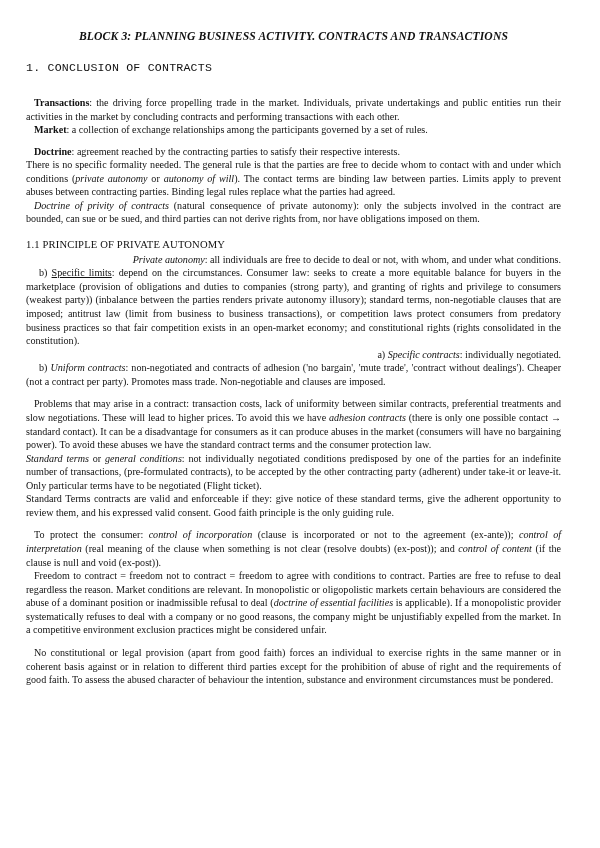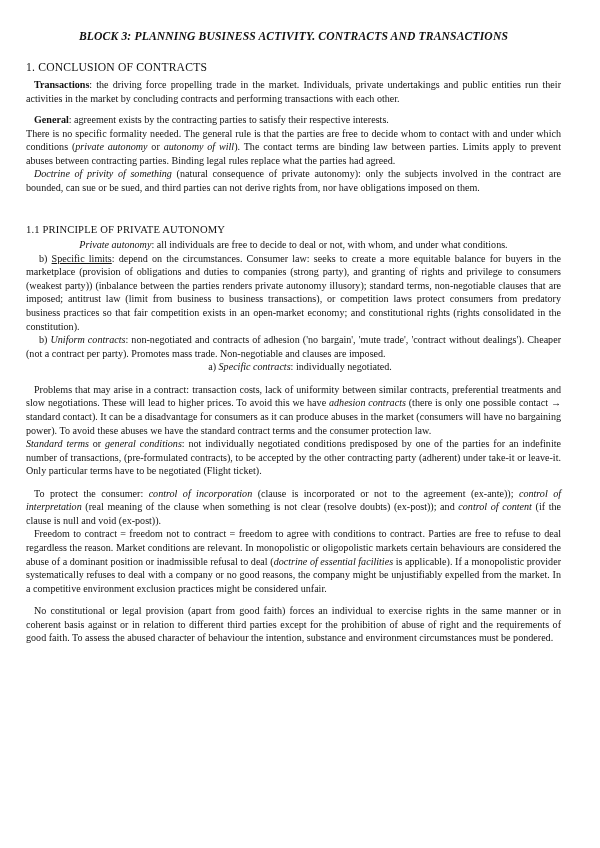--- a/index.html
+++ b/index.html
@@ -28,91 +28,94 @@
     font-style: italic;
     font-size: 11.6px;
     letter-spacing: 0.15px;
     margin: 0 0 16px 0;
     line-height: 1.2;
     white-space: nowrap;
   }
   h2.section {
     font-size: 11.6px;
     font-weight: normal;
-    margin: 0 0 3px 0;
+    margin: 0 0 21px 0;
     line-height: 1.3;
     letter-spacing: 0.2px;
+    font-family: Liberation Mono, monospace;
   }
   h3.subsection {
     font-size: 10.6px;
     font-weight: normal;
-    margin: 29px 0 1px 0;
+    margin: 12px 0 1px 0;
     line-height: 1.3;
     letter-spacing: 0.15px;
   }
   p {
     font-size: 10.1px;
     line-height: 1.345;
     margin: 0;
     text-align: justify;
     text-justify: inter-word;
   }
   p.ind {
     text-indent: 8px;
   }
   p.ind-lg {
     text-indent: 13px;
   }
   p.blk {
     margin-top: 9px;
   }
   p.tight {
-    text-align: center;
+    text-align: right;
   }
   .b { font-weight: bold; }
   .i { font-style: italic; }
   .u { text-decoration: underline; }
   .gap-sm { height: 8px; }
 </style>
 </head>
 <body>
 
 <div class="page">
 
   <div class="doc-title">BLOCK 3: PLANNING BUSINESS ACTIVITY. CONTRACTS AND TRANSACTIONS</div>
 
   <h2 class="section">1. CONCLUSION OF CONTRACTS</h2>
 
   <p class="ind"><span class="b">Transactions</span><span>: the driving force propelling trade in the market. Individuals, private undertakings and public entities run their activities in the market by concluding contracts and performing transactions with each other.</span></p>
 
+  <p class="ind"><span class="b">Market</span><span>: a collection of exchange relationships among the participants governed by a set of rules.</span></p>
 
   <div class="gap-sm"></div>
 
-  <p class="ind"><span class="b">General</span><span>: agreement exists by the contracting parties to satisfy their respective interests.</span></p>
+  <p class="ind"><span class="b">Doctrine</span><span>: agreement reached by the contracting parties to satisfy their respective interests.</span></p>
 
   <p><span>There is no specific formality needed. The general rule is that the parties are free to decide whom to contact with and under which conditions (</span><span class="i">private autonomy</span><span> or </span><span class="i">autonomy of will</span><span>). The contact terms are binding law between parties. Limits apply to prevent abuses between contracting parties. Binding legal rules replace what the parties had agreed.</span></p>
 
-  <p class="ind"><span class="i">Doctrine of privity of something</span><span> (natural consequence of private autonomy): only the subjects involved in the contract are bounded, can sue or be sued, and third parties can not derive rights from, nor have obligations imposed on them.</span></p>
+  <p class="ind"><span class="i">Doctrine of privity of contracts</span><span> (natural consequence of private autonomy): only the subjects involved in the contract are bounded, can sue or be sued, and third parties can not derive rights from, nor have obligations imposed on them.</span></p>
 
   <h3 class="subsection">1.1 PRINCIPLE OF PRIVATE AUTONOMY</h3>
 
   <p class="tight"><span class="i">Private autonomy</span><span>: all individuals are free to decide to deal or not, with whom, and under what conditions.</span></p>
 
 
   <p class="ind-lg"><span>b) </span><span class="u">Specific limits</span><span>: depend on the circumstances. Consumer law: seeks to create a more equitable balance for buyers in the marketplace (provision of obligations and duties to companies (strong party), and granting of rights and privilege to consumers (weakest party)) (inbalance between the parties renders private autonomy illusory); standard terms, non-negotiable clauses that are imposed; antitrust law (limit from business to business transactions), or competition laws protect consumers from predatory business practices so that fair competition exists in an open-market economy; and constitutional rights (rights consolidated in the constitution).</span></p>
 
 
+  <p class="ind-lg tight"><span>a) </span><span class="i">Specific contracts</span><span>: individually negotiated.</span></p>
+
   <p class="ind-lg"><span>b) </span><span class="i">Uniform contracts</span><span>: non-negotiated and contracts of adhesion ('no bargain', 'mute trade', 'contract without dealings'). Cheaper (not a contract per party). Promotes mass trade. Non-negotiable and clauses are imposed.</span></p>
-
-  <p class="ind-lg tight"><span>a) </span><span class="i">Specific contracts</span><span>: individually negotiated.</span></p>
 
   <p class="ind blk"><span>Problems that may arise in a contract: transaction costs, lack of uniformity between similar contracts, preferential treatments and slow negotiations. These will lead to higher prices. To avoid this we have </span><span class="i">adhesion contracts</span><span> (there is only one possible contact → standard contact). It can be a disadvantage for consumers as it can produce abuses in the market (consumers will have no bargaining power). To avoid these abuses we have the standard contract terms and the consumer protection law.</span></p>
 
   <p><span class="i">Standard terms</span><span> or </span><span class="i">general conditions</span><span>: not individually negotiated conditions predisposed by one of the parties for an indefinite number of transactions, (pre-formulated contracts), to be accepted by the other contracting party (adherent) under take-it or leave-it. Only particular terms have to be negotiated (Flight ticket).</span></p>
 
+  <p>Standard Terms contracts are valid and enforceable if they: give notice of these standard terms, give the adherent opportunity to review them, and his expressed valid consent. Good faith principle is the only guiding rule.</p>
 
   <p class="ind blk"><span>To protect the consumer: </span><span class="i">control of incorporation</span><span> (clause is incorporated or not to the agreement (ex-ante)); </span><span class="i">control of interpretation</span><span> (real meaning of the clause when something is not clear (resolve doubts) (ex-post)); and </span><span class="i">control of content</span><span> (if the clause is null and void (ex-post)).</span></p>
 
 
   <p class="ind"><span>Freedom to contract = freedom not to contract = freedom to agree with conditions to contract. Parties are free to refuse to deal regardless the reason. Market conditions are relevant. In monopolistic or oligopolistic markets certain behaviours are considered the abuse of a dominant position or inadmissible refusal to deal (</span><span class="i">doctrine of essential facilities</span><span> is applicable). If a monopolistic provider systematically refuses to deal with a company or no good reasons, the company might be unjustifiably expelled from the market. In a competitive environment exclusion practices might be considered unfair.</span></p>
 
   <p class="ind blk">No constitutional or legal provision (apart from good faith) forces an individual to exercise rights in the same manner or in coherent basis against or in relation to different third parties except for the prohibition of abuse of right and the requirements of good faith. To assess the abused character of behaviour the intention, substance and environment circumstances must be pondered.</p>
 
 </div>
 

